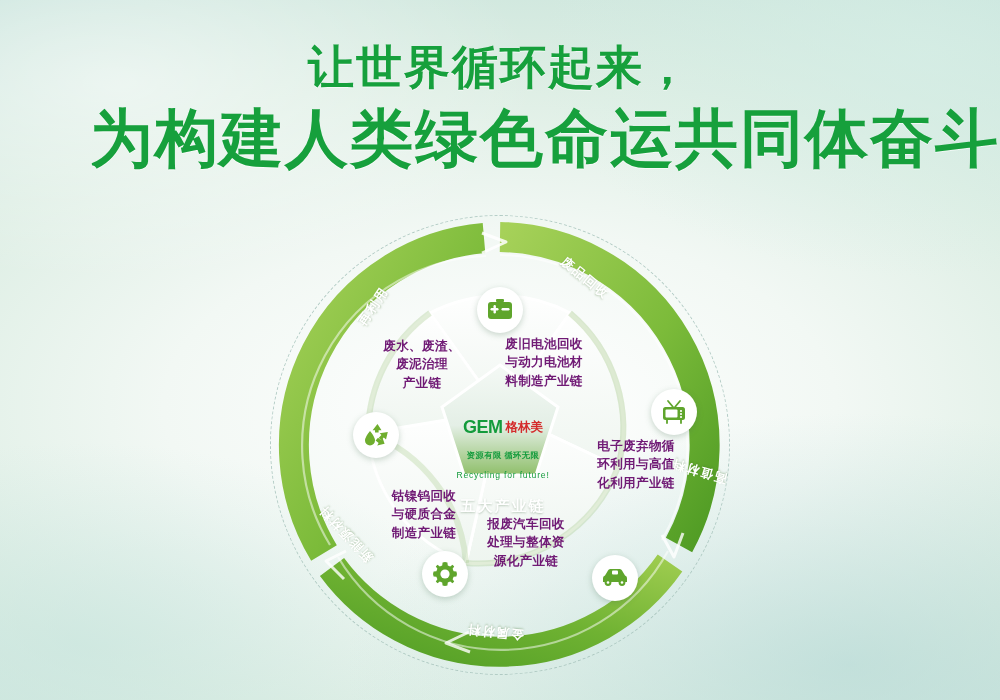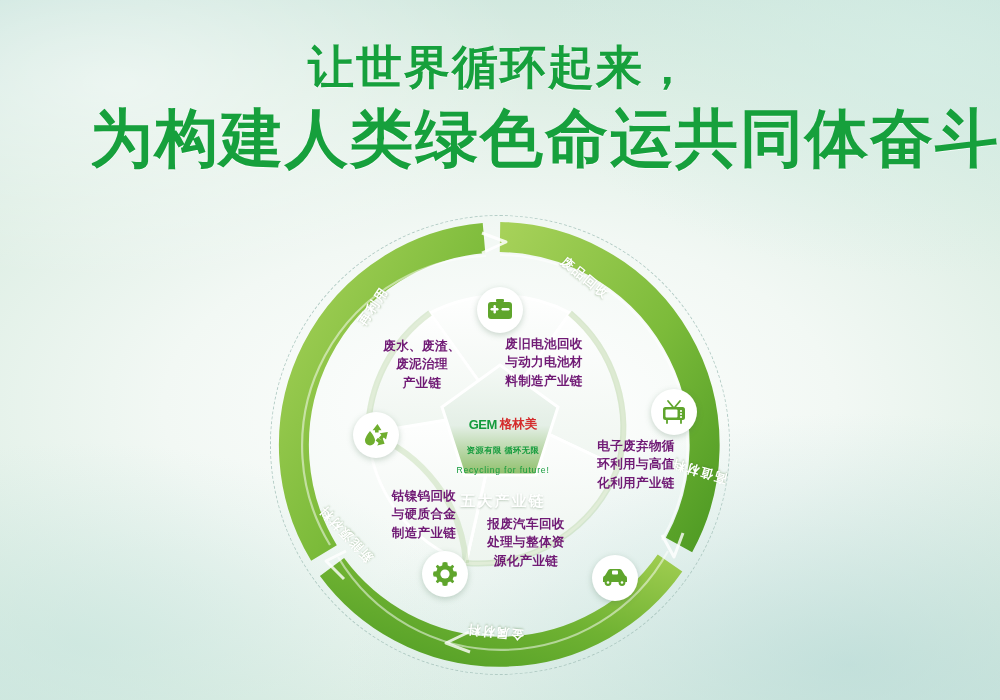--- a/index.html
+++ b/index.html
@@ -85,21 +85,21 @@
 
   .logo-box{
     position:absolute; left:184px; top:203px; width:98px; text-align:center;
   }
   .logo-line1{
     display:flex; align-items:center; justify-content:center; gap:3px;
     line-height:1;
   }
   .logo-gem{
     font-family:"Liberation Sans", sans-serif;
-    font-weight:bold; font-size:13px; color:#149b3c; letter-spacing:-.5px;
+    font-weight:bold; font-size:18px; color:#149b3c; letter-spacing:-.5px;
   }
   .logo-cn{
     font-size:12.5px; font-weight:bold; color:#d42b2b; letter-spacing:0;
   }
   .logo-slogan{
     margin-top:14px; font-size:8.2px; color:#149b3c; font-weight:bold; letter-spacing:.5px;
   }
   .logo-en{
     margin-top:9px; font-size:8.6px; color:#149b3c; font-weight:normal; letter-spacing:.8px;
   }

